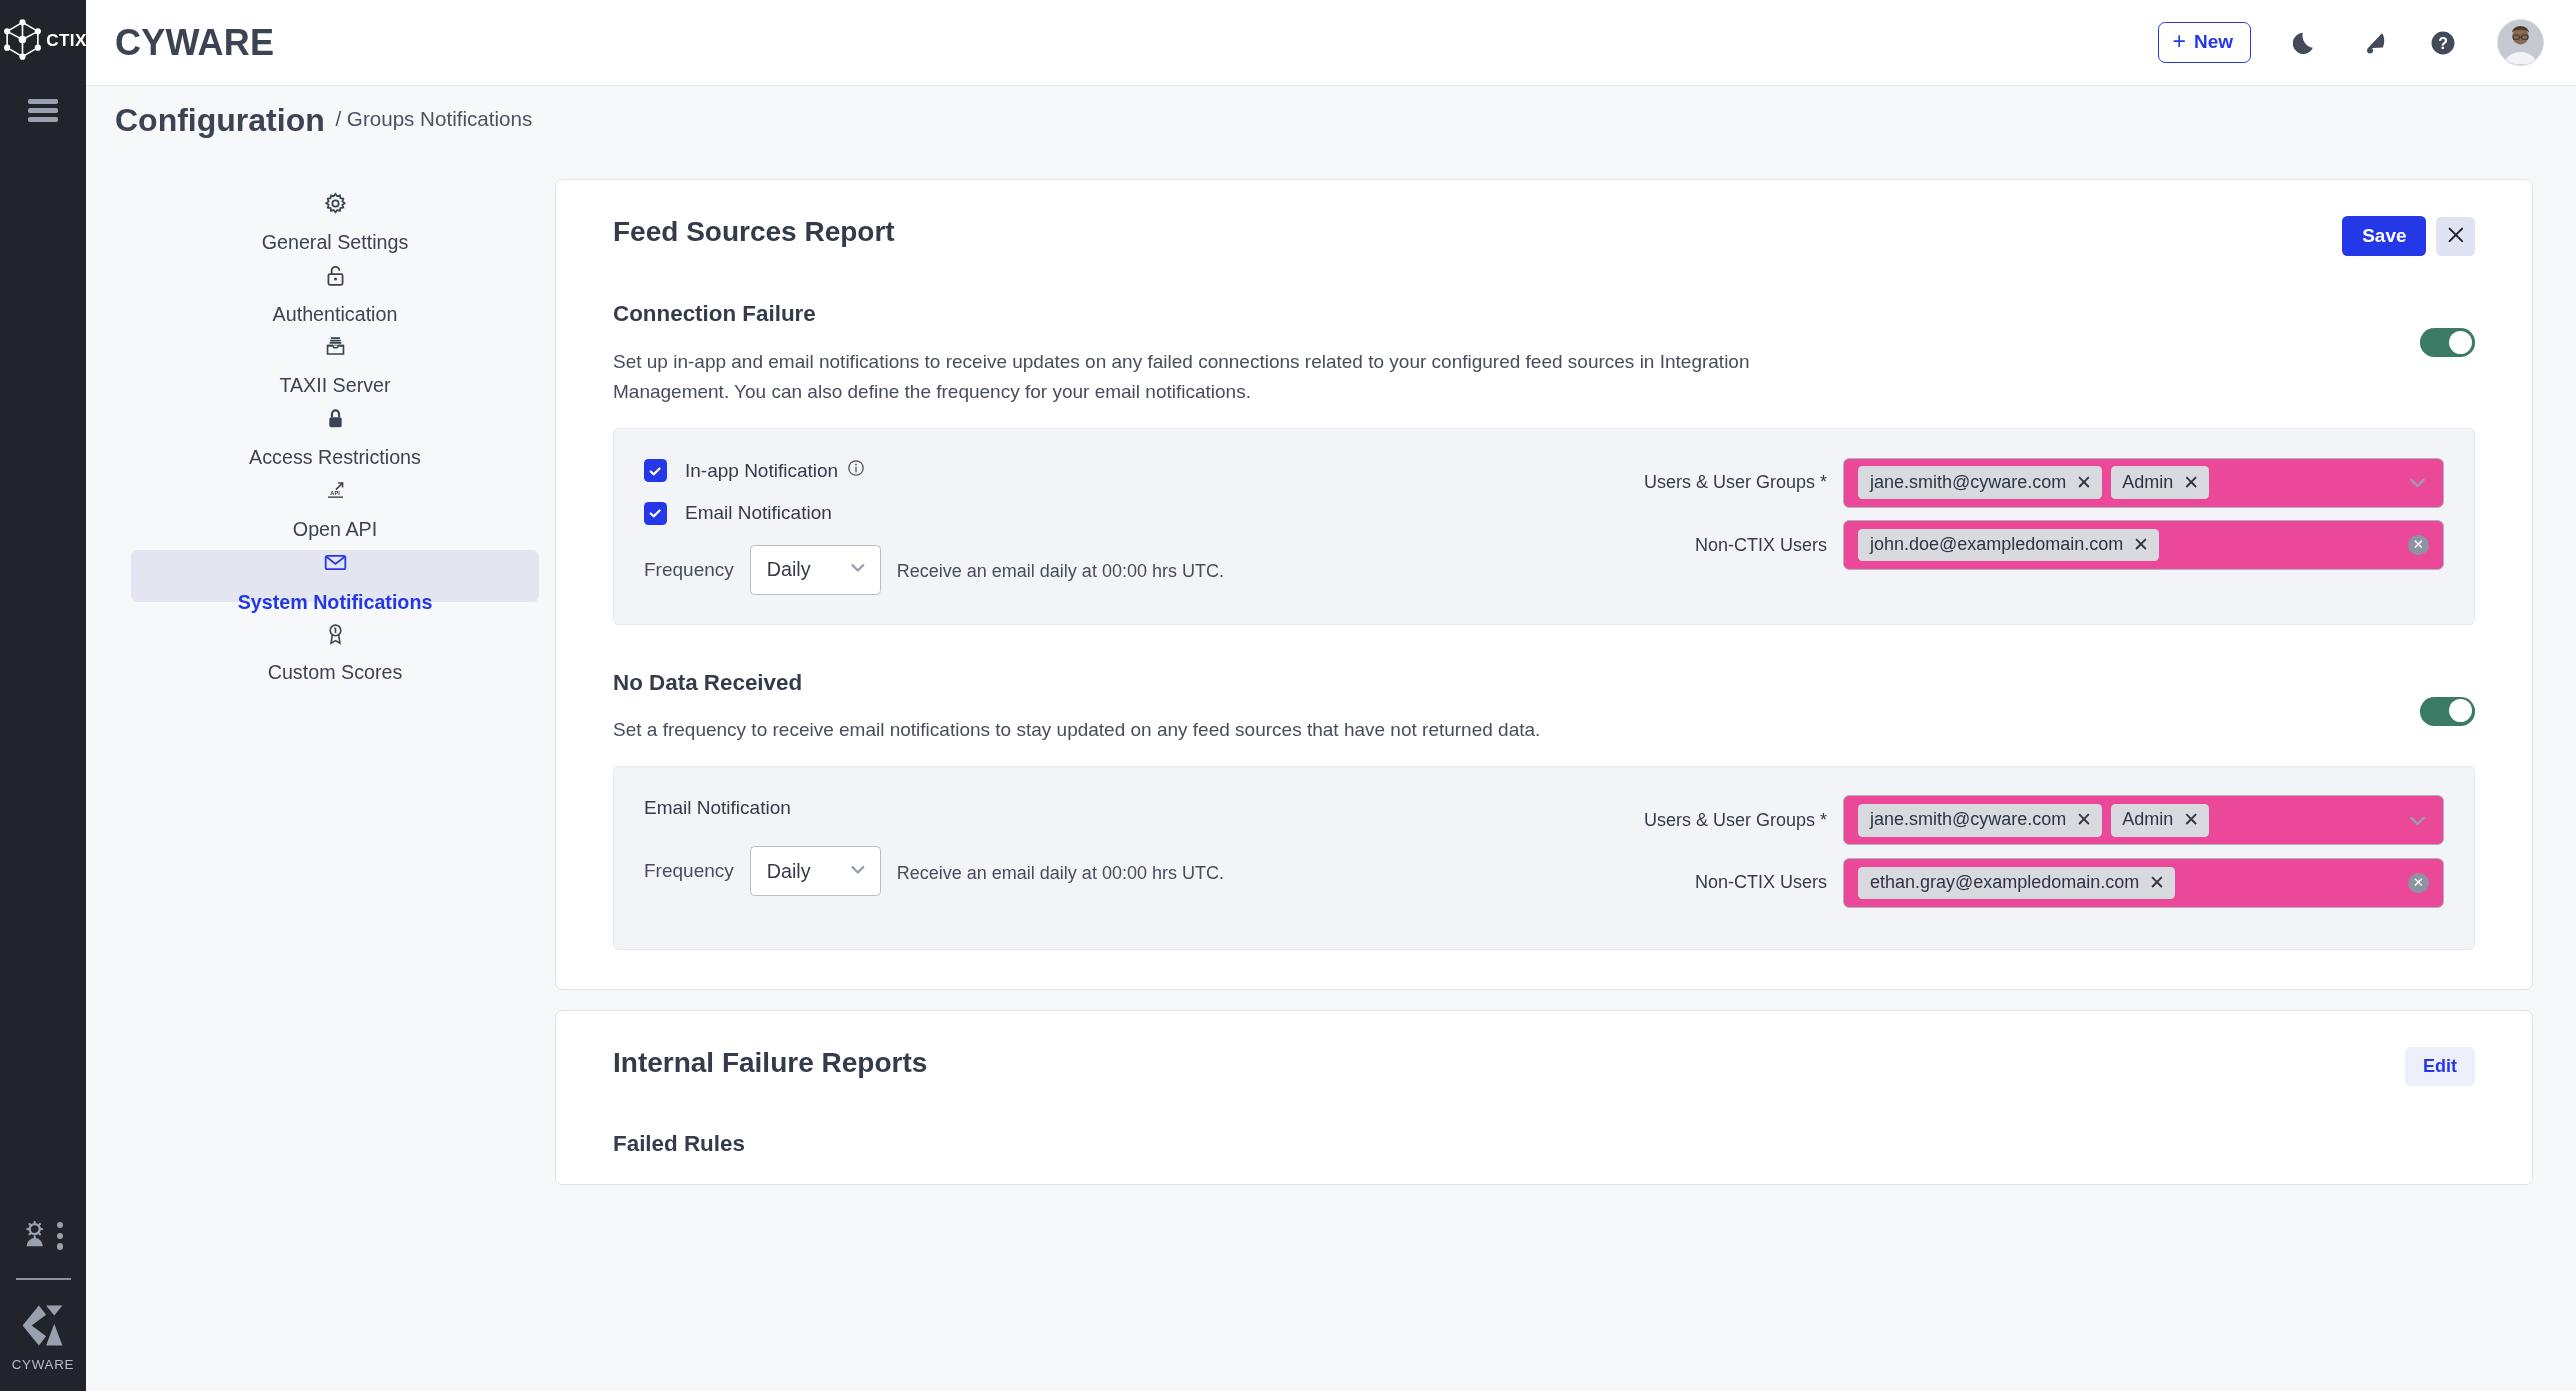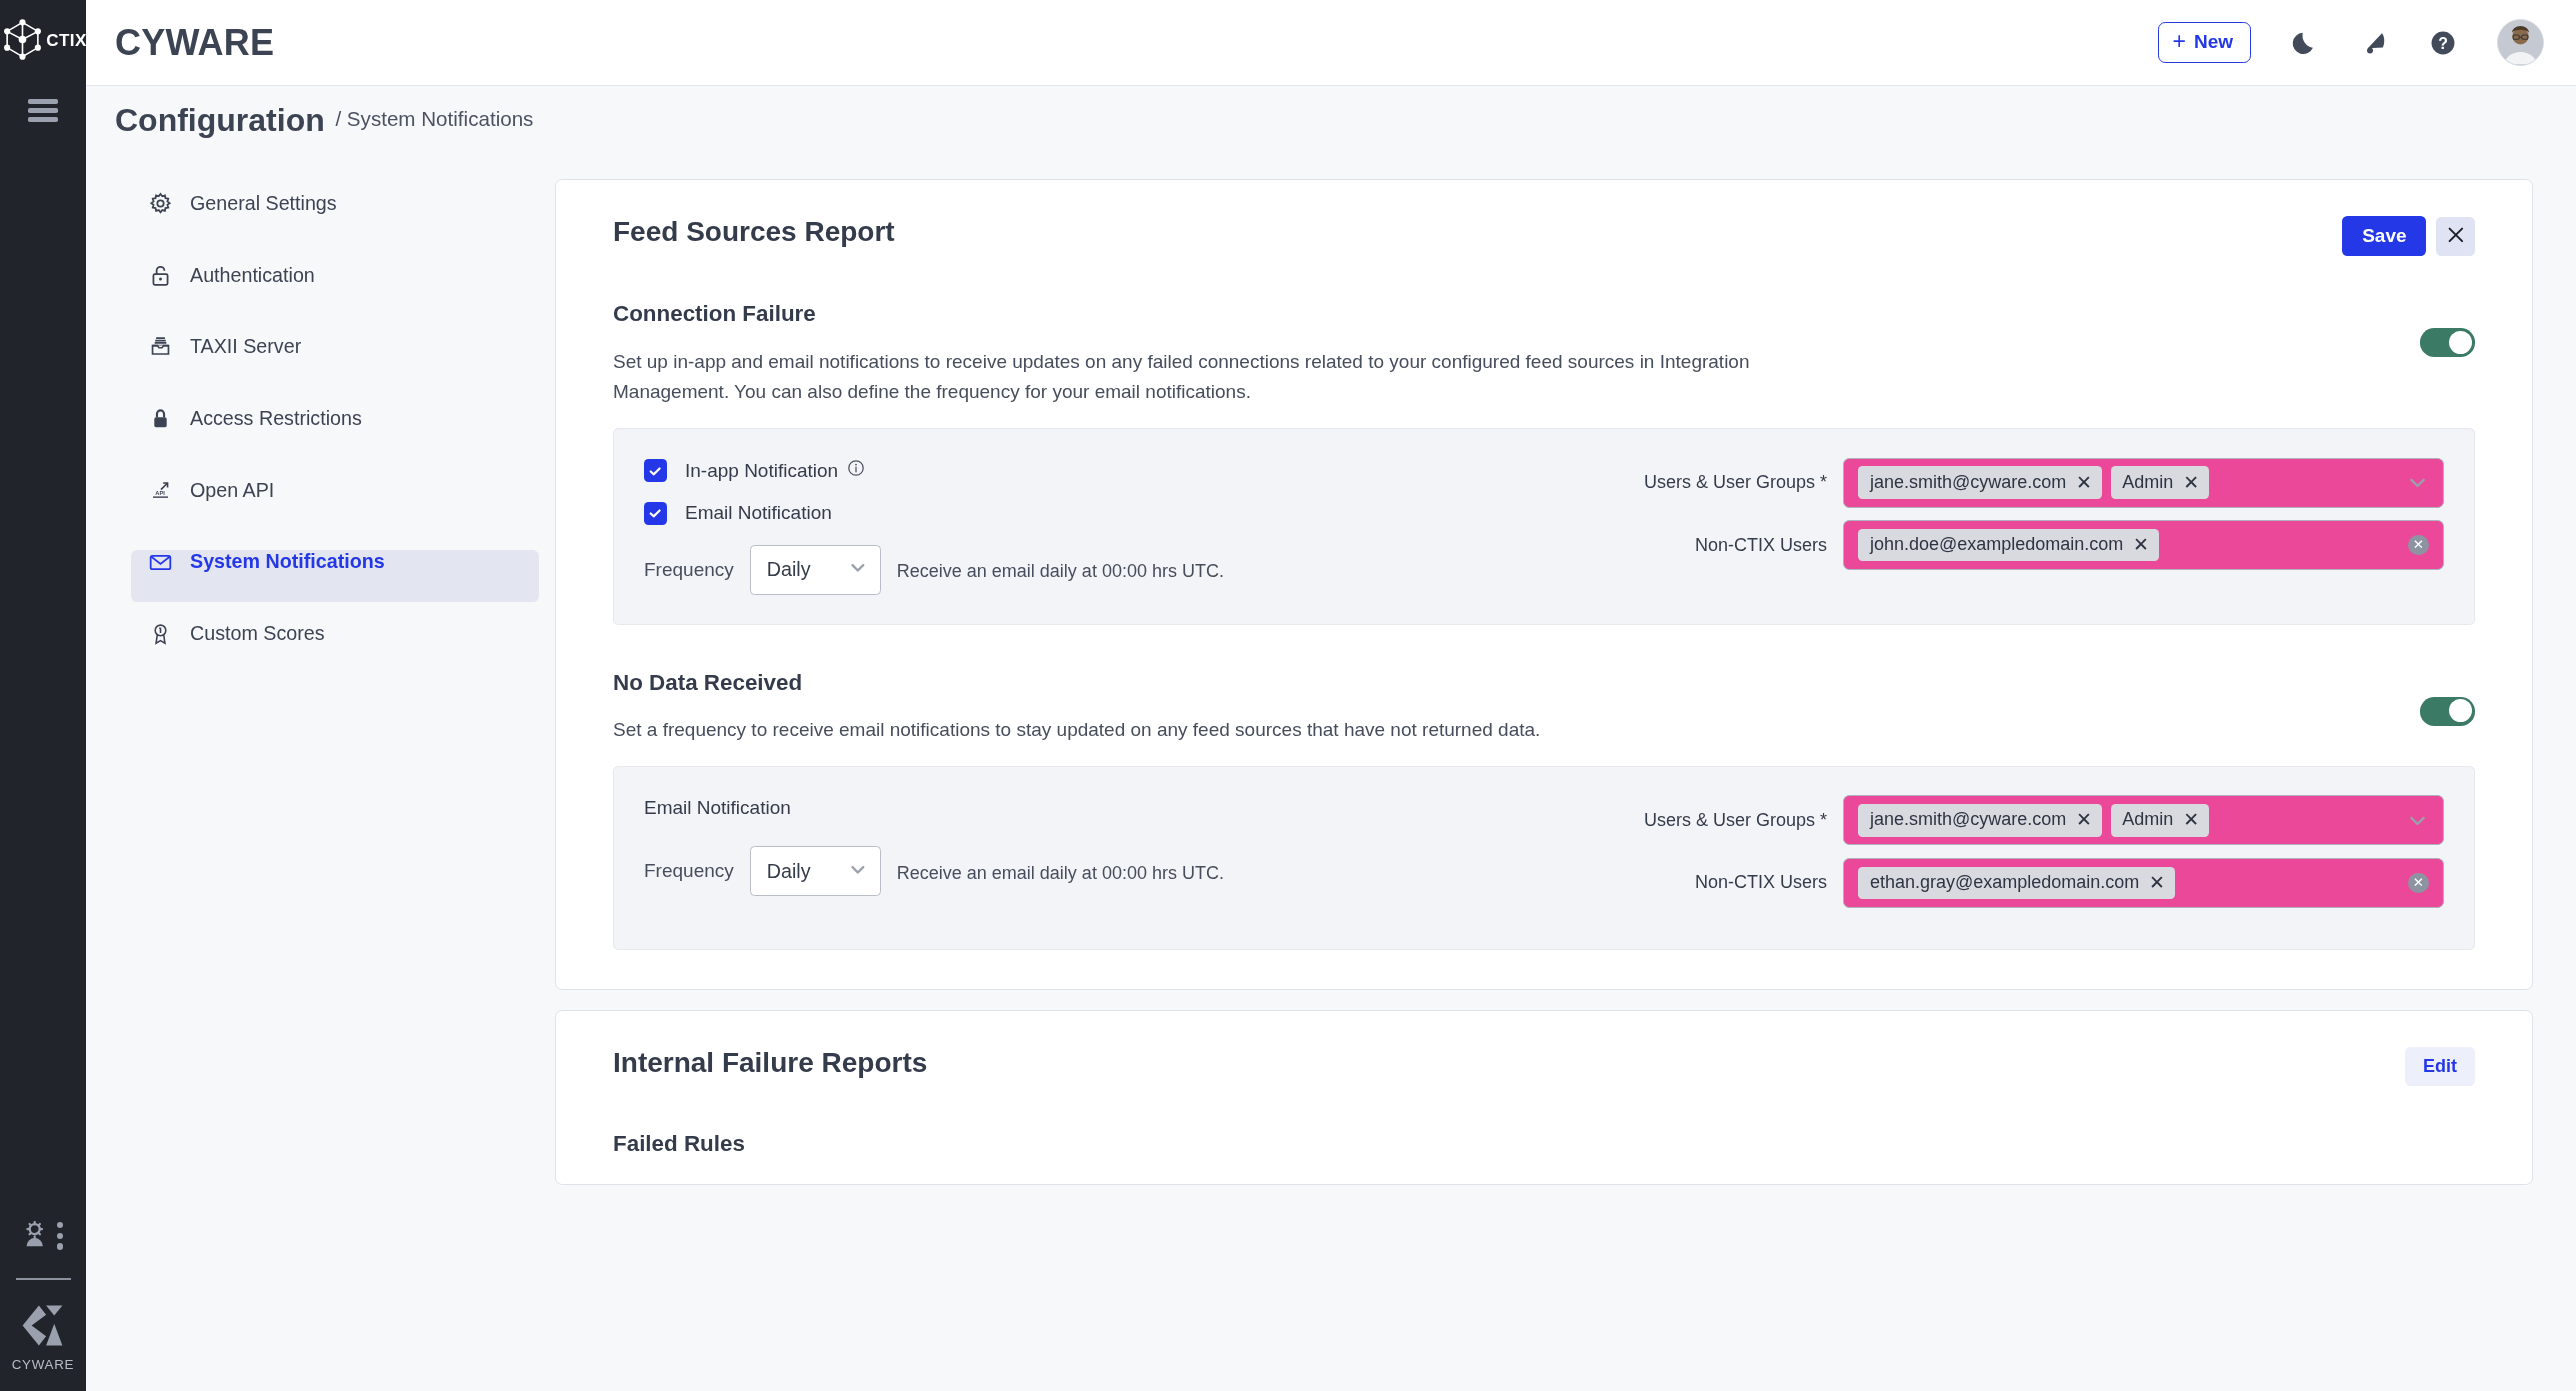--- a/index.html
+++ b/index.html
@@ -77,23 +77,23 @@
   .page-title { font-size: 32px; font-weight:700; color:#3c4352; }
   .breadcrumb-rest { font-size: 20.6px; color:#4b5262; margin-left: 10.7px; padding-bottom:1.8px;}
 
   
   .body-region { flex:1; display:flex; min-height:0; background:#f7f8fa; }
 
   .leftnav {
     width: 469px; flex:0 0 469px; padding: 38px 16px 0 45px;
   }
   .nav-item {
-    display:flex; align-items:flex-start; gap: 16px;
+    display:flex; align-items:center; gap: 16px;
     height: 52px; padding: 0 16px 0 16px; border-radius: 6.3px;
-    color:#3c4352; font-size: 19.7px; cursor:pointer; margin-bottom: 19.7px;
+    color:#3c4352; font-size: 19.7px; cursor:pointer; margin-bottom: 19.7px; flex-direction: column;
   }
   .nav-item .nico { width:27px; display:flex; align-items:center; justify-content:center; }
   .nav-item.active { background:#e3e6f0; color:#2438e8; font-weight:700; }
 
   .content { flex:1; padding: 25px 43px 0 0; min-width:0; overflow:hidden; }
 
   .card {
     background:#ffffff; border:0.9px solid #dfe2e9; border-radius: 7.2px;
   }
   .card + .card { margin-top: 19.7px; }
@@ -282,21 +282,21 @@
             <rect x="27.5" y="18.5" width="7" height="5" rx="1.6" fill="none" stroke="#333" stroke-width="1.2"></rect>
             <path d="M24.5 21 h3" stroke="#333" stroke-width="1.2"></path>
             <path d="M8 52 a18 14 0 0 1 36 0 Z" fill="#f2f3f5"></path>
           </svg>
         </div>
       </div>
     </div>
 
     <div class="page-head">
       <span class="page-title">Configuration</span>
-      <span class="breadcrumb-rest">/ System Notifications</span>
+      <span class="breadcrumb-rest">/ Groups Notifications</span>
     </div>
 
     <div class="body-region">
 
       <div class="leftnav">
 
         <div class="nav-item">
           <span class="nico">
             <svg width="23" height="23" viewBox="0 0 26 26" fill="none" stroke="#3c4352" stroke-width="2">
               <circle cx="13" cy="13" r="3.6"></circle>

